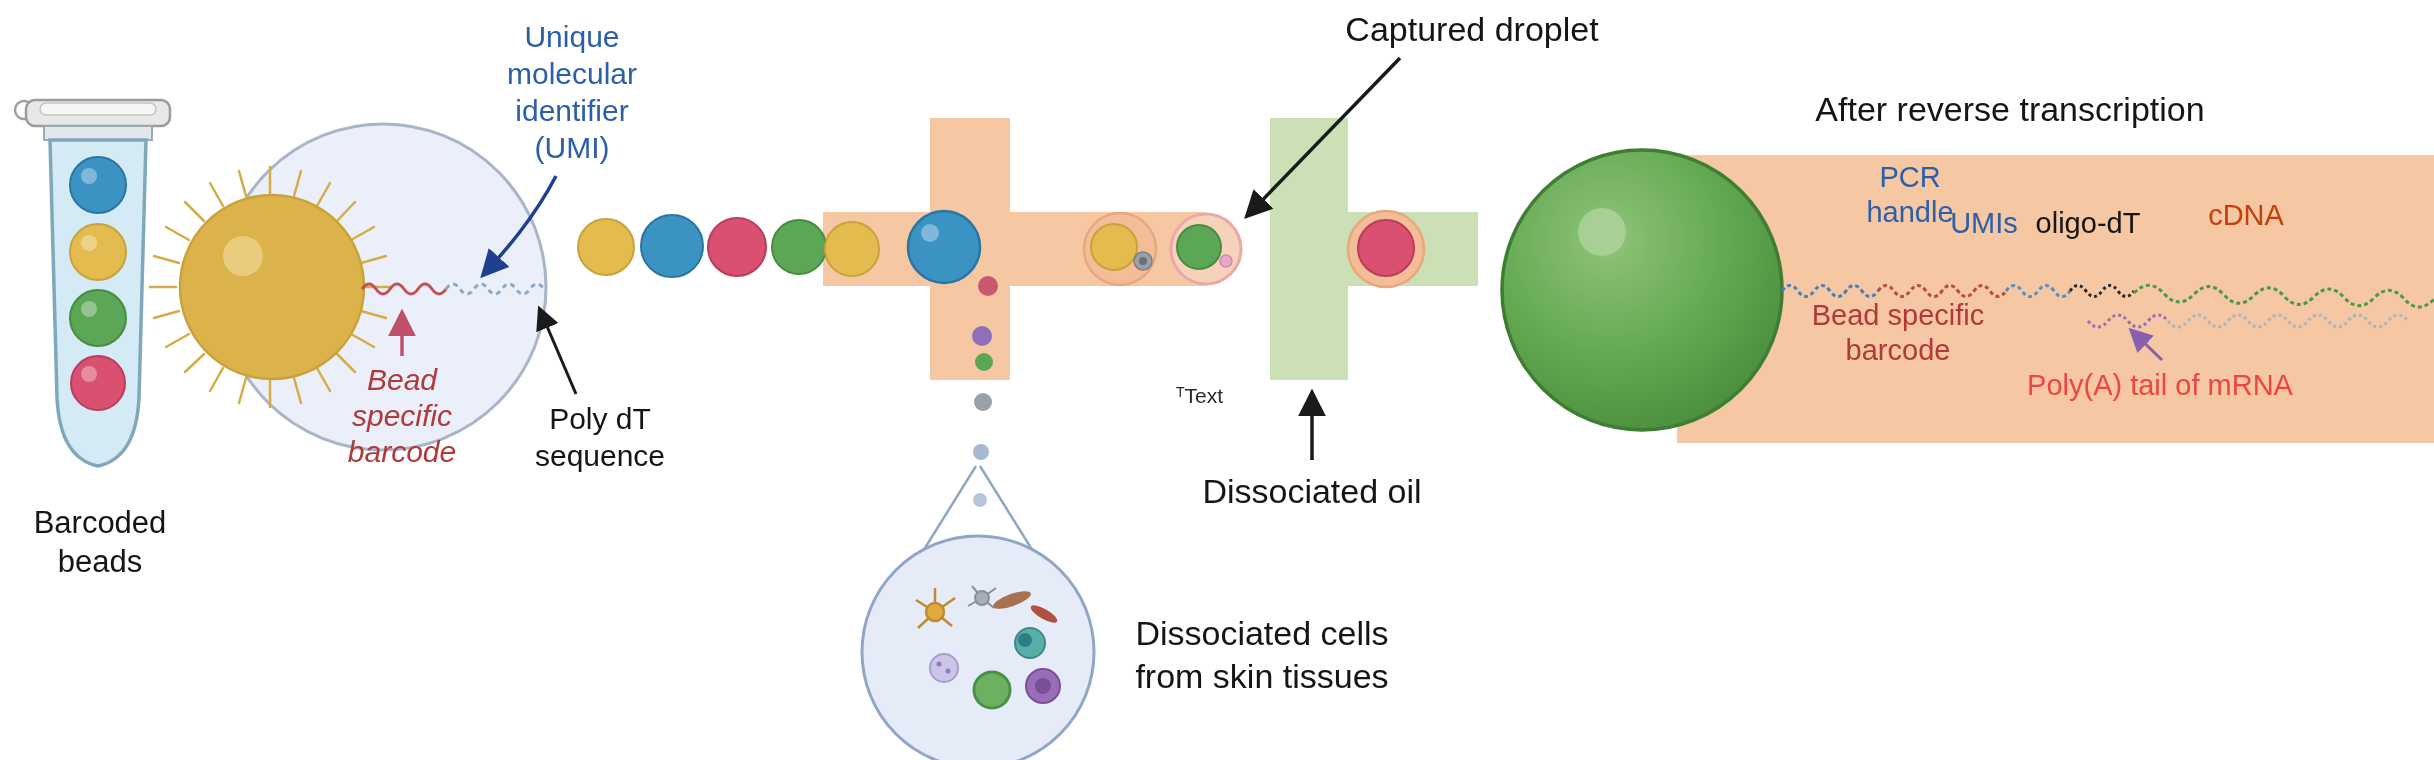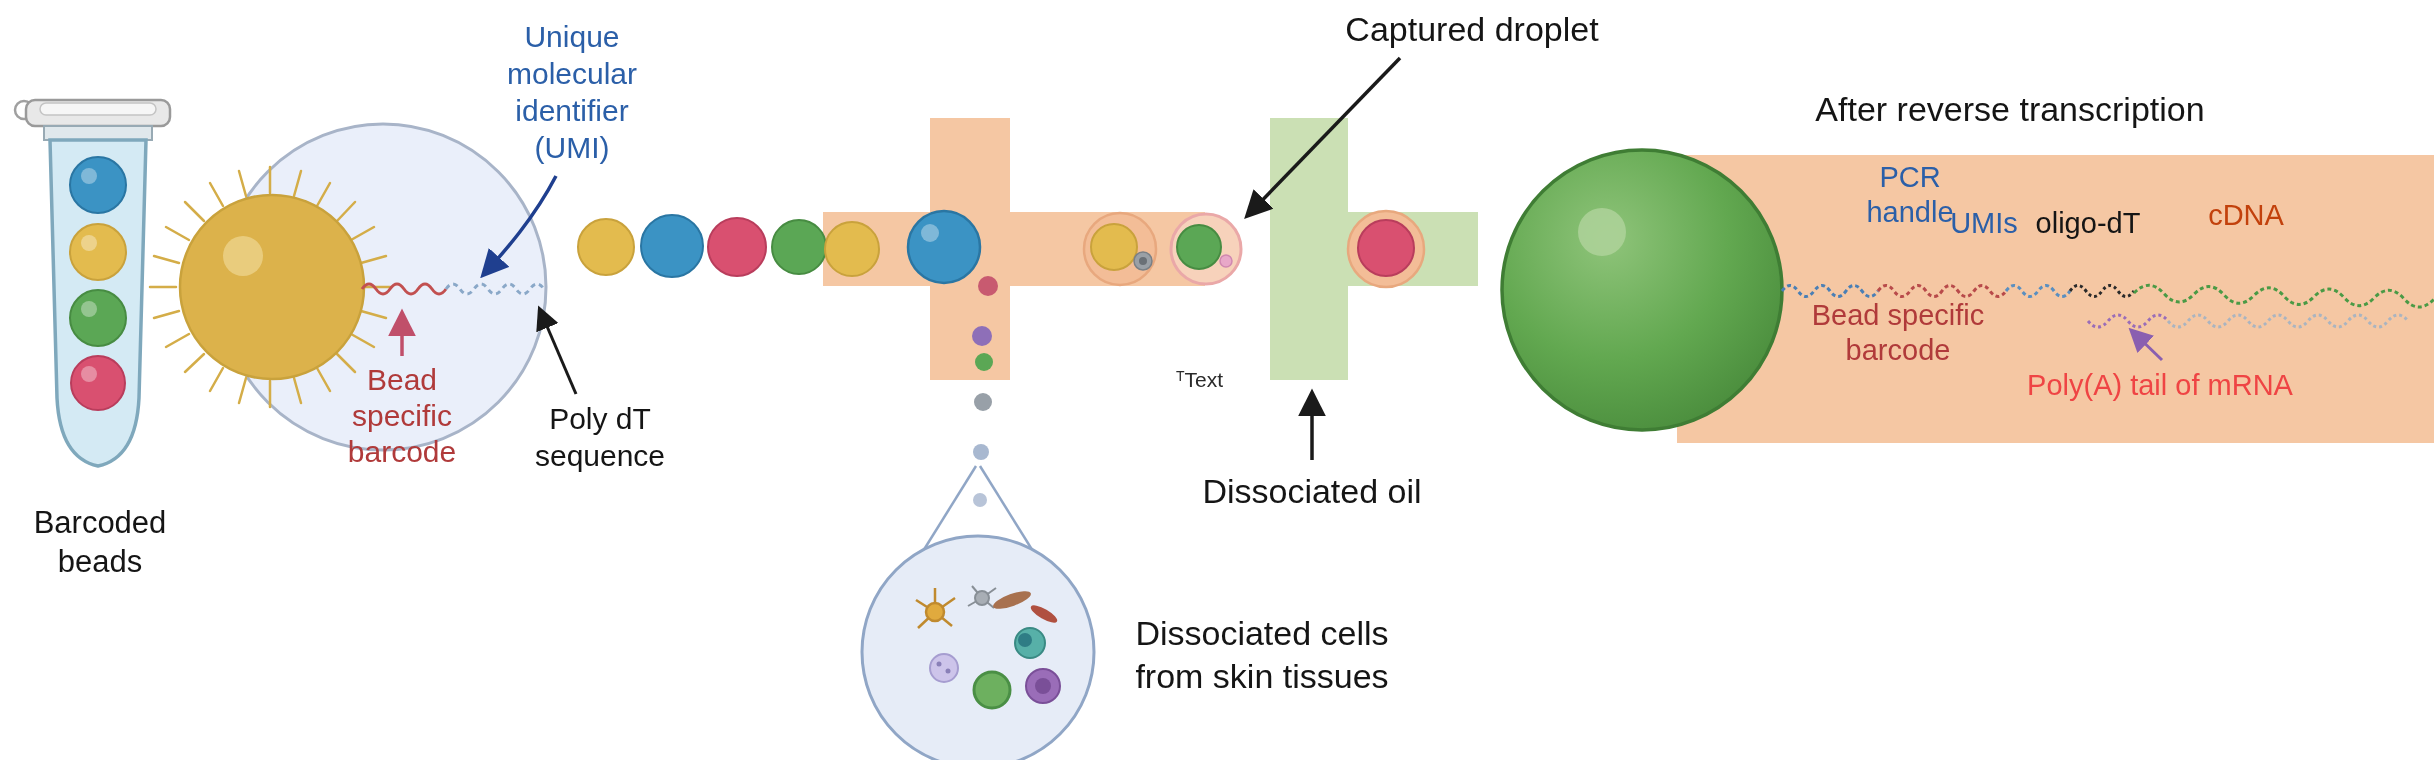--- a/index.html
+++ b/index.html
@@ -10,24 +10,24 @@
        font-family:"Liberation Sans",sans-serif;color:#151515;}
   .s-main{font-size:34px;line-height:43px;}
   .s-zoom{font-size:30px;line-height:37px;}
   .s-panel{font-size:29px;line-height:35px;}
   .c-blue{color:#2b5fa8;}
   .c-red{color:#b03a3a;}
   .c-green{color:#c2410c;}
   .c-purple{color:#ef4444;}
   #barcoded-beads{left:100px;top:503px;font-size:31px;line-height:39px;}
   #umi-label{left:572px;top:18px;}
-  #bead-barcode-1{left:402px;top:362px;line-height:36px;}
+  #bead-barcode-1{left:402px;top:362px;line-height:36px;font-style:italic;}
   #poly-dt{left:600px;top:400px;}
   #captured-droplet{left:1472px;top:8px;}
-  #t-text{left:1176px;top:368px;transform:none;font-size:21px;color:#2a2a2a;}
+  #t-text{left:1176px;top:384px;transform:none;font-size:21px;color:#2a2a2a;}
   #t-text .t-sup{font-size:14px;vertical-align:6px;}
   #partitioning-oil{left:1312px;top:470px;}
   #dissociated{left:1262px;top:612px;}
   #after-rt{left:2010px;top:88px;}
   #pcr-handle{left:1892px;top:160px;margin-left:18px;}
   #umis{left:1984px;top:206px;}
   #oligo-dt{left:2088px;top:206px;}
   #cdna{left:2246px;top:198px;}
   #bead-barcode-2{left:1898px;top:298px;}
   #polya{left:2160px;top:368px;}

